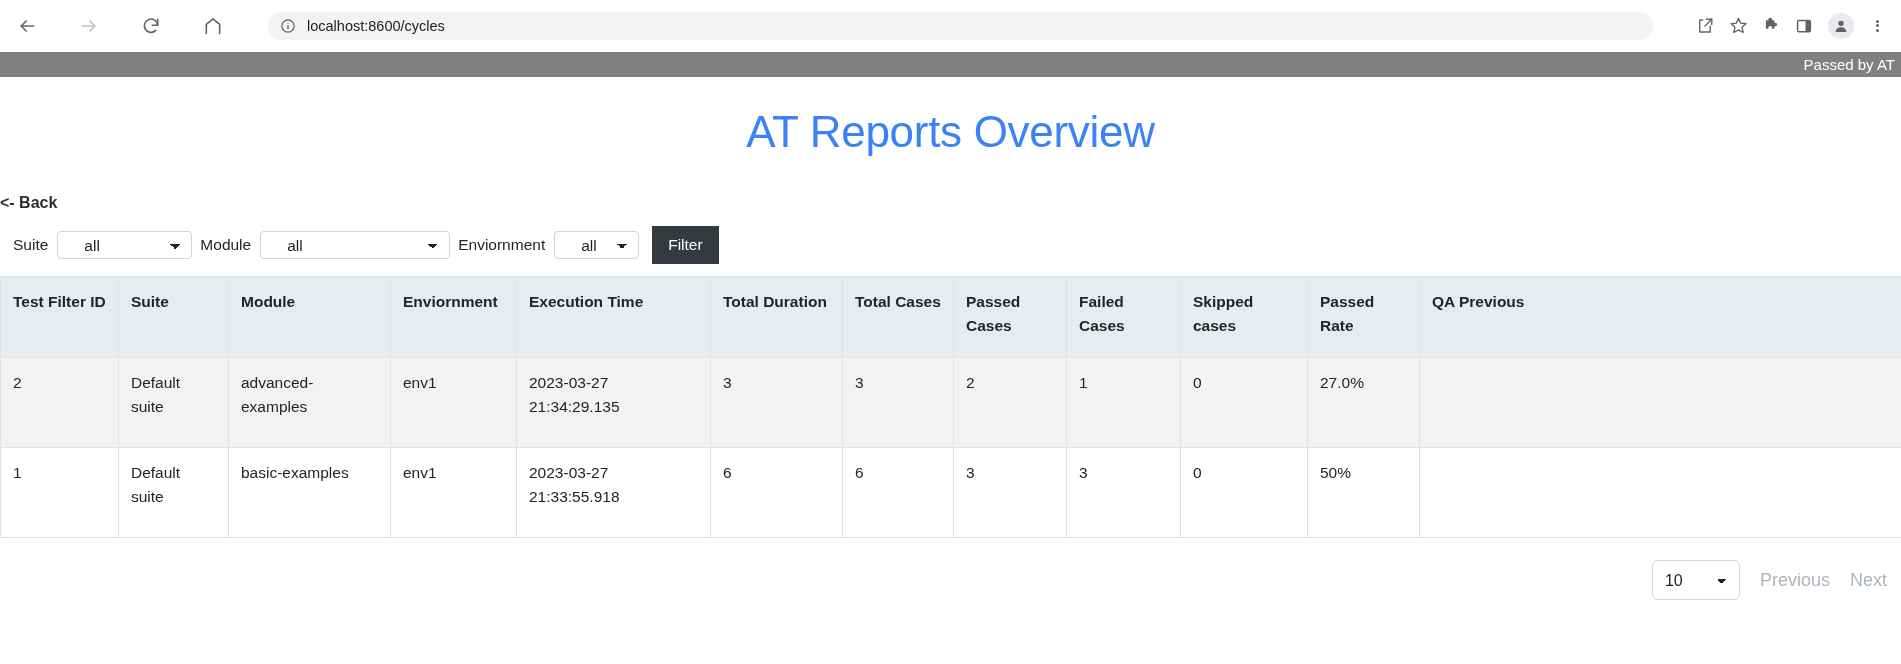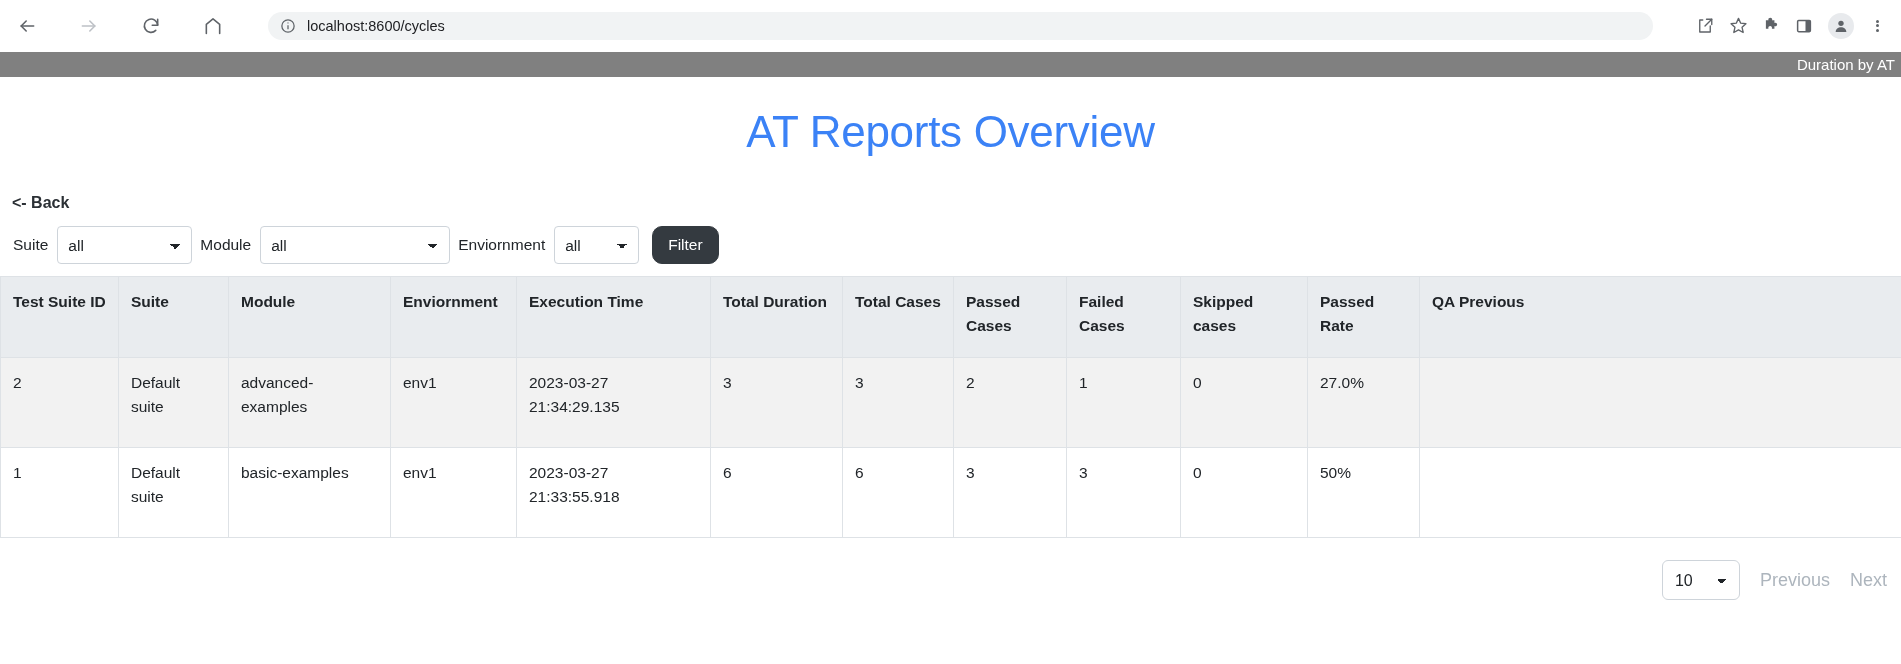--- a/index.html
+++ b/index.html
@@ -79,46 +79,46 @@
   .page-title {
     text-align: center;
     font-size: 44px;
     font-weight: 400;
     color: #3b82f6;
     margin: 30px 0 0 0;
     letter-spacing: -0.3px;
   }
   .back-link {
     display: inline-block;
-    margin: 37px 0 0 12px;
+    margin: 37px 0 0 0;
     font-size: 16px;
     font-weight: bold;
     color: #2b3035;
     text-decoration: none;
   }
   .filter-bar {
     display: flex;
     align-items: center;
     margin: 14px 0 0 2px;
     padding-left: 3px;
   }
   .filter-label {
     font-size: 15.5px;
     color: #212529;
     margin: 0 9px 0 8px;
   }
   select.sel {
-    height: 38px;
+    height: 28px;
     border: 1px solid #ced4da;
     border-radius: 4px;
     background-color: #ffffff;
     color: #212529;
     font-family: "Liberation Sans", sans-serif;
     font-size: 15.5px;
-    padding: 0 28px 0 10px;
+    padding: 0 28px 0 26px;
     appearance: none;
     -webkit-appearance: none;
     background-image:
       linear-gradient(45deg, transparent 50%, #212529 50%),
       linear-gradient(135deg, #212529 50%, transparent 50%);
     background-position:
       calc(100% - 16px) calc(50% + 1px),
       calc(100% - 11px) calc(50% + 1px);
     background-size: 5px 5px, 5px 5px;
     background-repeat: no-repeat;
@@ -126,21 +126,21 @@
   select.sel-suite  { width: 135px; }
   select.sel-module { width: 190px; }
   select.sel-env    { width: 85px; }
   .filter-btn {
     margin-left: 13px;
     height: 38px;
     padding: 0 15px;
     background: #343a40;
     color: #ffffff;
     border: 1px solid #343a40;
-    border-radius: 10px;
+    border-radius: 0;
     font-size: 15.5px;
     font-family: "Liberation Sans", sans-serif;
     cursor: pointer;
   }
 
   
   table.report {
     width: 1901px;
     border-collapse: collapse;
     margin-top: 12px;
@@ -184,21 +184,21 @@
 
   
   .pagination {
     display: flex;
     align-items: center;
     justify-content: flex-end;
     margin-top: 22px;
     padding-right: 14px;
   }
   select.page-size {
-    width: 78px;
+    width: 88px;
     height: 40px;
     border: 1px solid #ced4da;
     border-radius: 6px;
     background-color: #ffffff;
     color: #212529;
     font-family: "Liberation Sans", sans-serif;
     font-size: 16px;
     padding: 0 24px 0 12px;
     appearance: none;
     -webkit-appearance: none;
@@ -296,21 +296,21 @@
         <i></i>
           <i></i>
           <i></i>
       </div>
     </div>
   </div>
 </div>
 
 
 <div class="powered-bar">
-  <span>Duration by AT</span>
+  <span>Passed by AT</span>
 </div>
 
 <h1 class="page-title">AT Reports Overview</h1>
 
 <a class="back-link" href="#">&lt;- Back</a>
 
 <div class="filter-bar">
   <span class="filter-label">Suite</span>
   <select class="sel sel-suite">
     <option>all</option>
@@ -339,21 +339,21 @@
       <col class="c5">
     <col class="c6">
       <col class="c7">
       <col class="c8">
       <col class="c9">
       <col class="c10">
       <col class="c11">
   </colgroup>
   <thead>
     <tr>
-      <th>Test Suite ID</th>
+      <th>Test Filter ID</th>
       <th>Suite</th>
       <th>Module</th>
       <th>Enviornment</th>
       <th>Execution Time</th>
       <th>Total Duration</th>
       <th>Total Cases</th>
       <th>Passed Cases</th>
       <th>Failed Cases</th>
       <th>Skipped cases</th>
       <th>Passed Rate</th>

